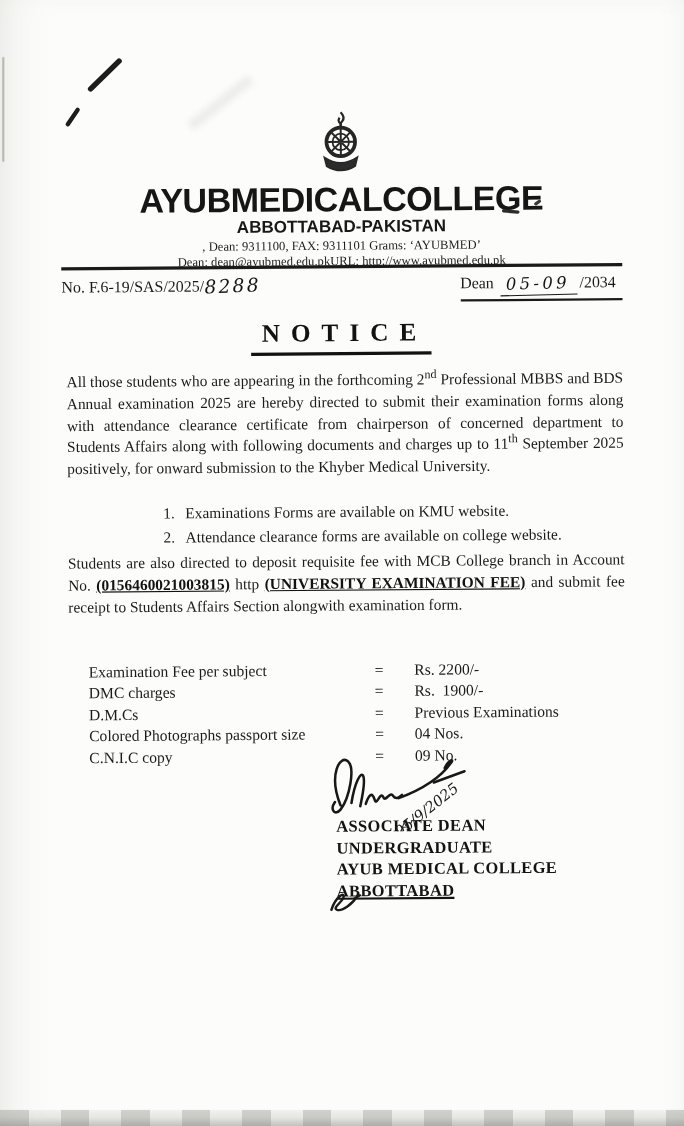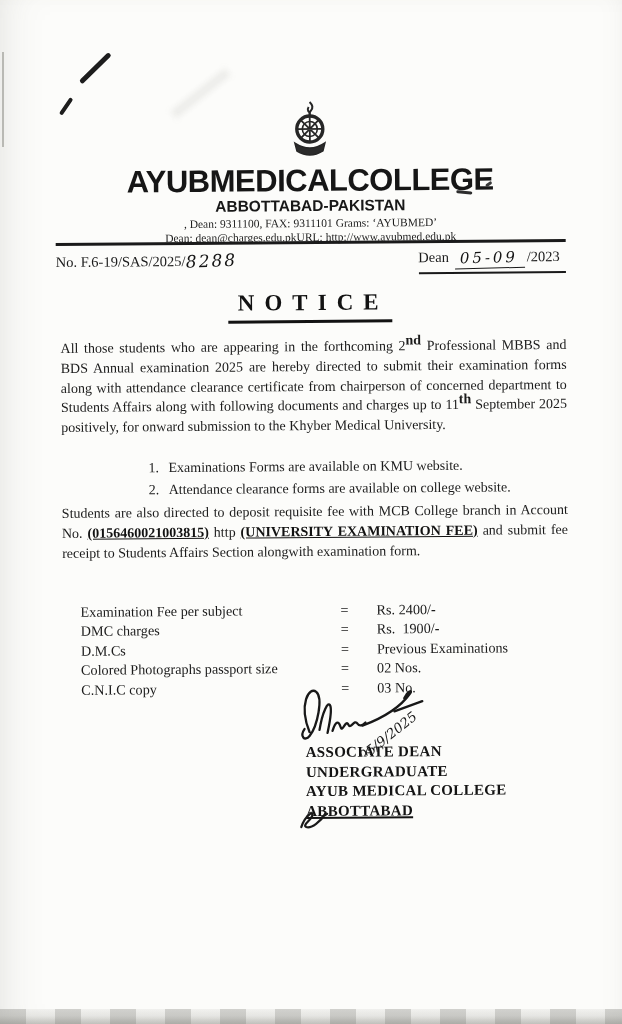--- a/index.html
+++ b/index.html
@@ -58,21 +58,21 @@
   
   .notice-wrap{position:absolute;top:290px;left:0;width:622px;text-align:center;}
   .notice-title{
     display:inline-block;font-weight:bold;font-size:23px;letter-spacing:10px;
     color:#121212;border-bottom:3.5px solid #121212;padding:0 4px 4px 10px;
   }
 
   
   .para{position:absolute;left:61px;width:506px;font-size:14px;line-height:19.8px;
         text-align:justify;color:#1b1b1b;}
-  .para sup{font-size:14px;line-height:0;font-weight:bold;}
+  .para sup{font-size:11px;line-height:0;}
   .p1{top:337px;}
   .p2{top:502px;}
   .bold-u{font-weight:bold;text-decoration:underline;color:#121212;}
 
   
   .list{position:absolute;top:456px;left:148px;font-size:14px;line-height:21.5px;color:#1b1b1b;}
   .list-item{display:flex;}
   .list-num{width:20px;}
 
   
@@ -126,28 +126,28 @@
           <path d="M22,10 L22,15" stroke-width="2.4"></path>
           <circle cx="22" cy="28" r="13" stroke-width="3.4"></circle>
           <circle cx="22" cy="28" r="7.5" stroke-width="1.6"></circle>
           <path d="M13,19 L31,37 M31,19 L13,37 M22,15 L22,41 M9,28 L35,28" stroke-width="1.8"></path>
           <path d="M7,42 Q22,52 37,42 L35,50 Q22,58 9,50 Z" stroke-width="1.5" fill="#2b2b2b"></path>
         </g>
       </svg>
       <div class="college-name">AYUBMEDICALCOLLEGE</div>
       <div class="college-location">ABBOTTABAD-PAKISTAN</div>
       <div class="contact-line">, Dean: 9311100, FAX: 9311101 Grams: ‘AYUBMED’</div>
-      <div class="email-line"><span>Dean: </span><span class="u">dean@charges.edu.pk</span><span>URL: </span><span class="u">http://www.ayubmed.edu.pk</span></div>
+      <div class="email-line"><span>Dean: </span><span class="u">dean@ayubmed.edu.pk</span><span>URL: </span><span class="u">http://www.ayubmed.edu.pk</span></div>
     </div>
     <div class="mark-tilde"></div>
     <div class="mark-dot"></div>
 
     <div class="ref-row">
       <div class="ref-left"><span>No. F.6-19/SAS/2025/</span><span class="hw hw-number">8288</span></div>
-      <div class="ref-right"><span>Dean </span><span class="hw hw-date">05-09</span><span>/2023</span></div>
+      <div class="ref-right"><span>Dean </span><span class="hw hw-date">05-09</span><span>/2034</span></div>
     </div>
 
     <div class="notice-wrap">
       <span class="notice-title">NOTICE</span>
     </div>
 
     <div class="para p1"><span>All those students who are appearing in the forthcoming 2</span><sup>nd</sup><span> Professional MBBS and BDS Annual examination 2025 are hereby directed to submit their examination forms along with attendance clearance certificate from chairperson of concerned department to Students Affairs along with following documents and charges up to 11</span><sup>th</sup><span> September 2025 positively, for onward submission to the Khyber Medical University.</span></div>
 
     <div class="list">
       <div class="list-item">
@@ -159,41 +159,41 @@
           <span>Attendance clearance forms are available on college website.</span>
         </div>
     </div>
 
     <div class="para p2"><span>Students are also directed to deposit requisite fee with MCB College branch in Account No. </span><span class="bold-u">(0156460021003815)</span><span> http </span><span class="bold-u">(UNIVERSITY EXAMINATION FEE)</span><span> and submit fee receipt to Students Affairs Section alongwith examination form.</span></div>
 
     <div class="fees">
       <div class="fee-row">
           <span class="fee-label">Examination Fee per subject</span>
           <span class="fee-eq">=</span>
-          <span class="fee-value">Rs. 2400/-</span>
+          <span class="fee-value">Rs. 2200/-</span>
         </div>
       <div class="fee-row">
           <span class="fee-label">DMC charges</span>
           <span class="fee-eq">=</span>
           <span class="fee-value">Rs.  1900/-</span>
         </div>
       <div class="fee-row">
           <span class="fee-label">D.M.Cs</span>
           <span class="fee-eq">=</span>
           <span class="fee-value">Previous Examinations</span>
         </div>
       <div class="fee-row">
           <span class="fee-label">Colored Photographs passport size</span>
           <span class="fee-eq">=</span>
-          <span class="fee-value">02 Nos.</span>
+          <span class="fee-value">04 Nos.</span>
         </div>
       <div class="fee-row">
           <span class="fee-label">C.N.I.C copy</span>
           <span class="fee-eq">=</span>
-          <span class="fee-value">03 No.</span>
+          <span class="fee-value">09 No.</span>
         </div>
     </div>
 
     <svg class="sig-svg" width="160" height="74" viewBox="0 0 160 74">
       <g fill="none" stroke="#181818" stroke-width="2.3" stroke-linecap="round">
         <path d="M15,50 C4,22 15,4 22,10 C29,16 23,44 15,54 C10,60 5,54 10,47"></path>
         <path d="M25,48 C28,30 34,18 36,24 C38,30 34,46 33,51"></path>
         <path d="M38,49 c3,-9 6,-11 8,-4 c2,7 5,-8 8,-2 c2,5 6,-6 9,-1 c2,3 5,2 8,-1"></path>
         <path d="M68,44 C90,36 106,26 116,12 C119,8 113,10 110,17"></path>
         <path d="M100,30 L128,20"></path>

